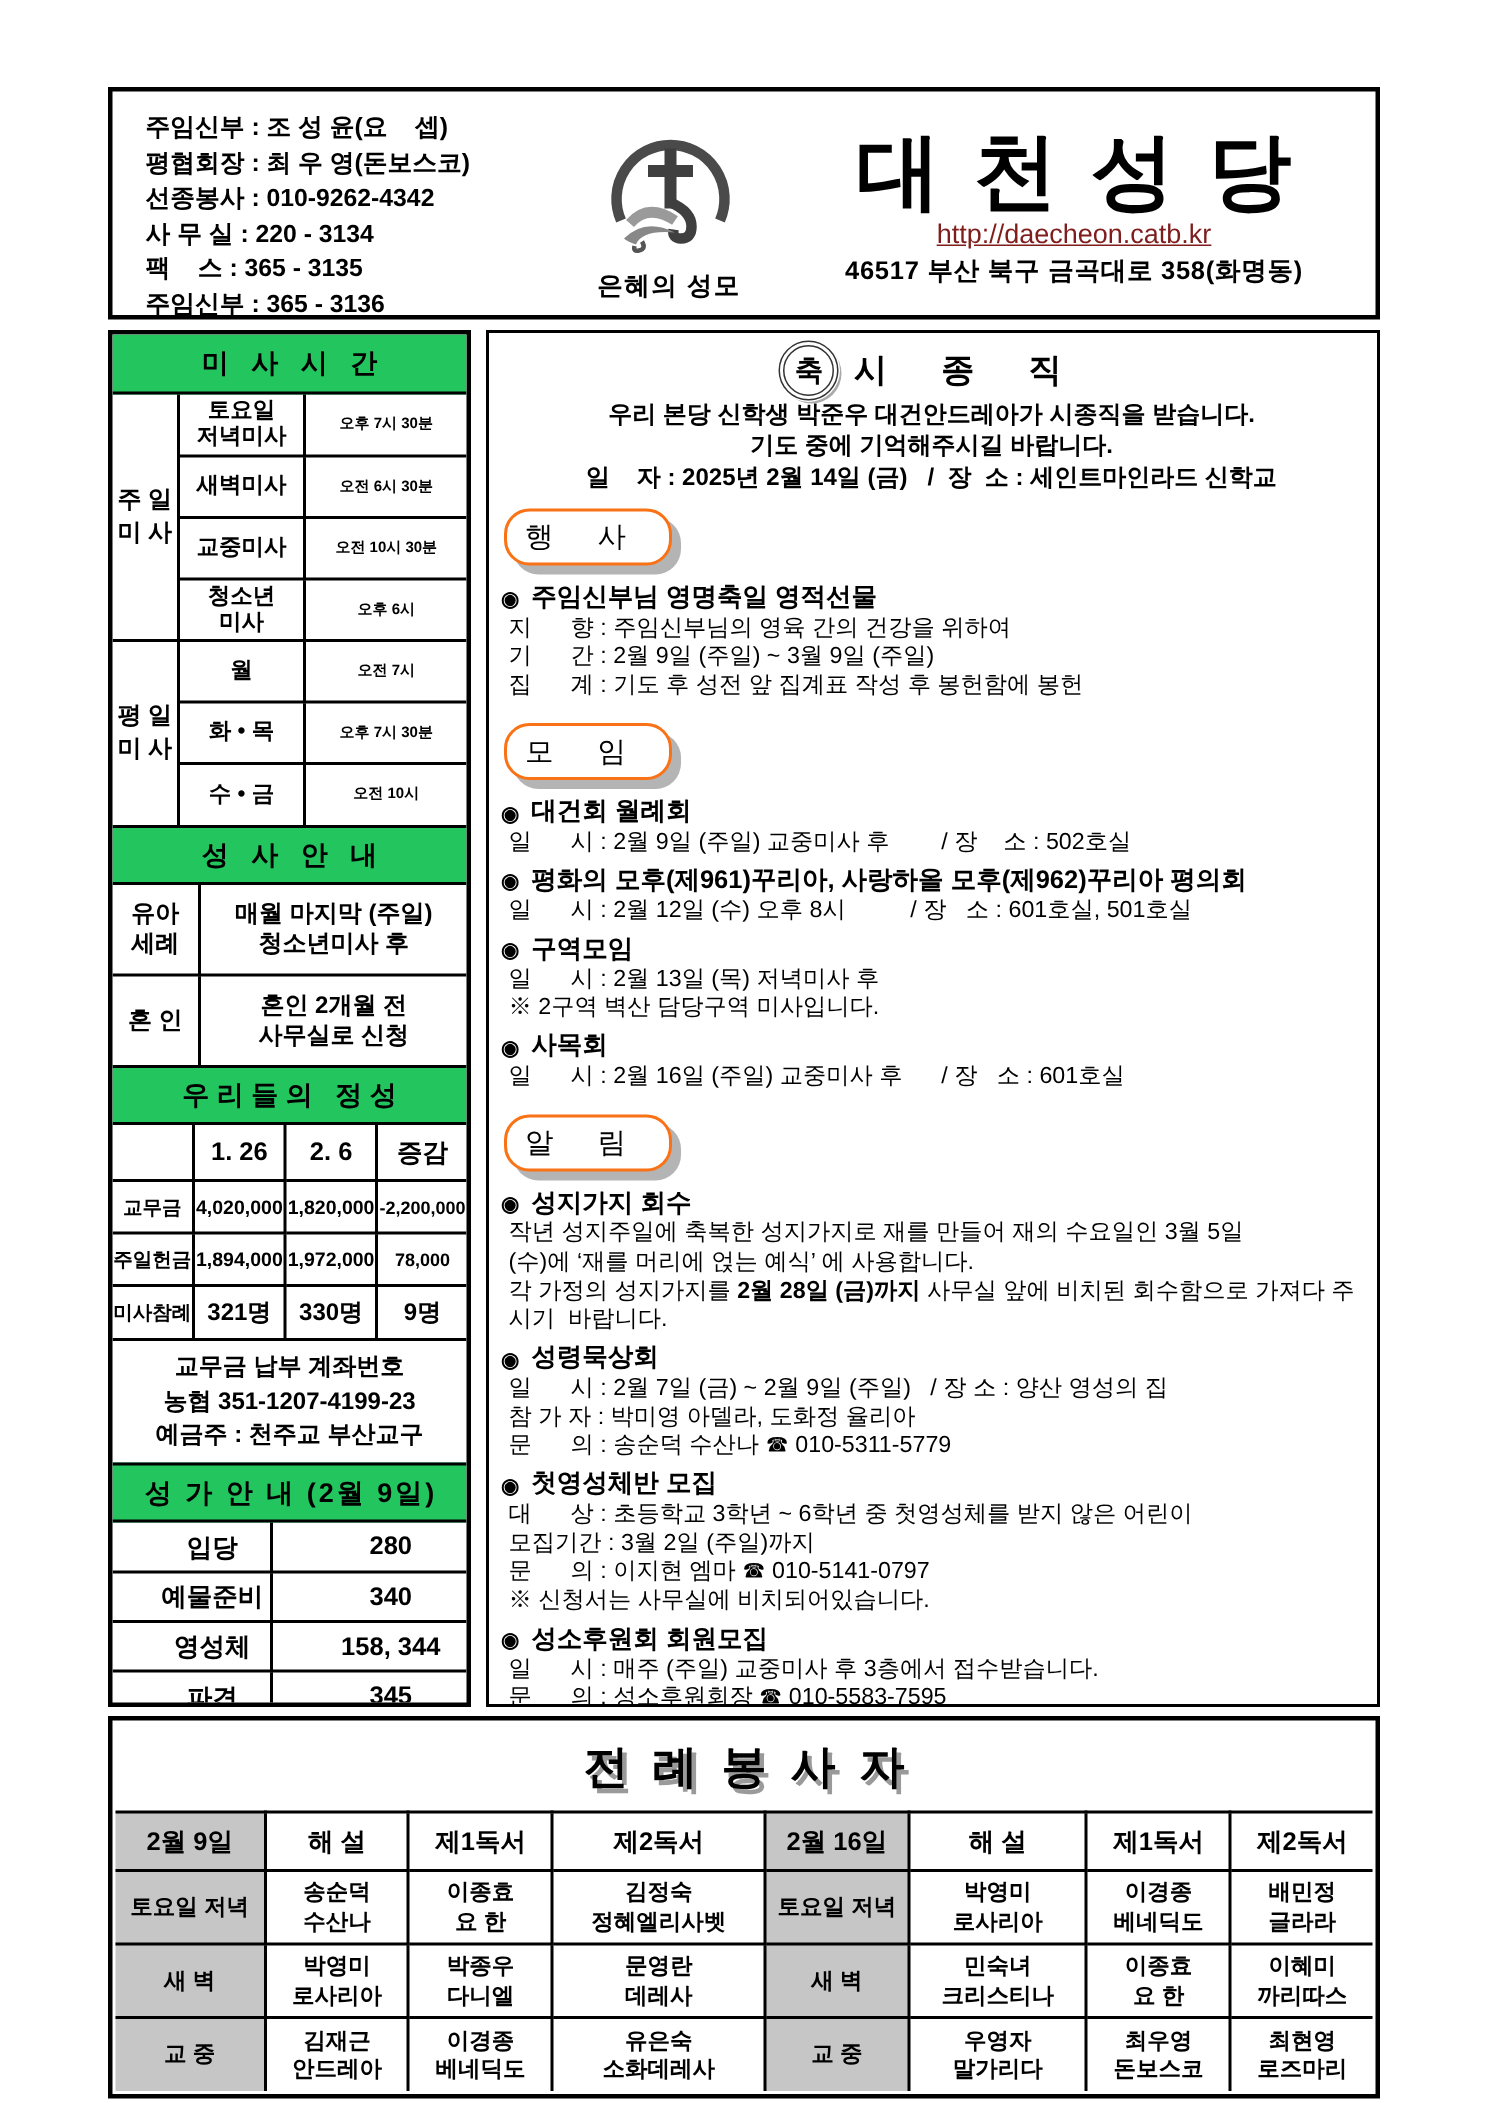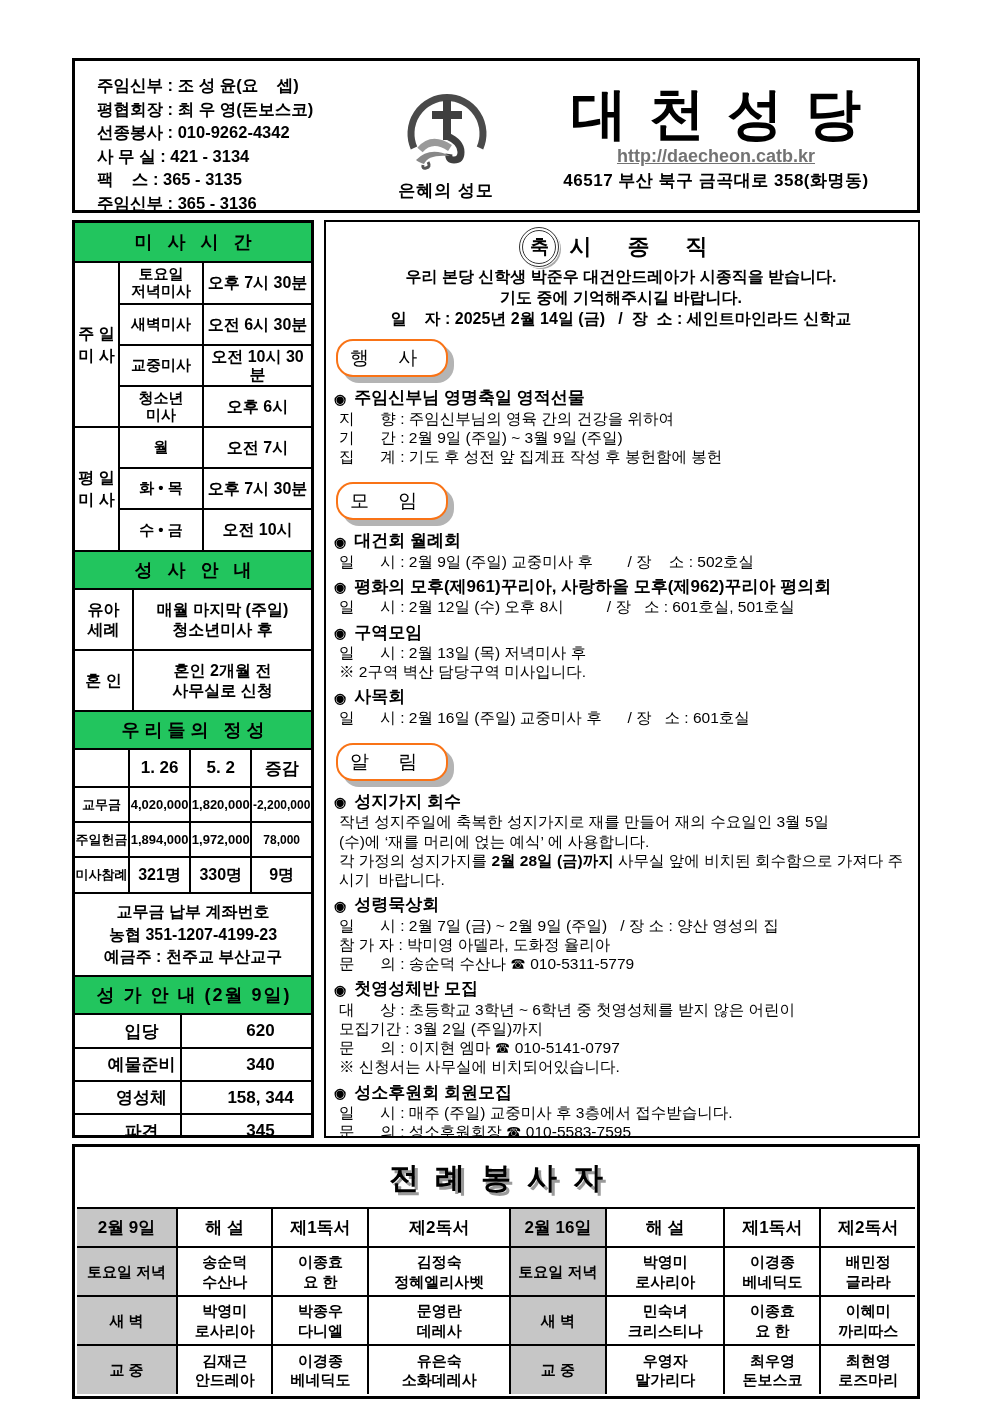--- a/index.html
+++ b/index.html
@@ -16,42 +16,42 @@
   .header-box {
     display: flex; border: 3px solid #000; height: 155px; margin-bottom: 7px;
     align-items: stretch;
   }
   .contacts { width: 302px; padding: 13px 0 0 22px; }
   .contact-line { font-weight: bold; font-size: 16.5px; line-height: 1.43; white-space: pre; }
   .logo-area { width: 138px; display: flex; flex-direction: column; align-items: center; justify-content: flex-end; padding-bottom: 8px; }
   .logo-caption { font-weight: bold; font-size: 17px; margin-top: 1px; letter-spacing: 1px; }
   .title-area { flex: 1; display: flex; flex-direction: column; align-items: center; justify-content: center; padding-top: 6px; }
   .church-name { font-size: 56px; font-weight: bold; letter-spacing: 22px; text-indent: 22px; line-height: 1.05; }
-  .website { color: #737373; font-weight: bold; font-size: 18px; text-decoration: underline; cursor: pointer; margin-top: 2px; }
+  .website { color: #7f1d1d; font-weight: normal; font-size: 18px; text-decoration: underline; cursor: pointer; margin-top: 2px; }
   .address { font-weight: bold; font-size: 17px; margin-top: 2px; letter-spacing: 0.5px; }
 
   
   .middle { display: flex; height: 918px; margin-bottom: 6px; }
   .sidebar { width: 242px; border: 3px solid #000; background: #fff; overflow: hidden; }
   .main-box { flex: 1; border: 2px solid #000; margin-left: 10px; padding: 2px 10px 0 8px; overflow: hidden; }
 
   .side-header {
     background: #22c55e; border-bottom: 2px solid #000;
     height: 40px; display: flex; align-items: center; justify-content: center;
     font-weight: bold; font-size: 18px; letter-spacing: 5px; text-indent: 5px;
   }
   .side-header.topline { border-top: 2px solid #000; }
 
   table { border-collapse: collapse; width: 100%; border-style: hidden; }
   .side-table td { border: 2px solid #000; text-align: center; font-weight: bold; white-space: pre-line; vertical-align: middle; }
 
   .mass-table td { height: 41px; font-size: 15px; line-height: 1.12; }
   .mass-table .group { width: 44px; font-size: 16px; line-height: 1.35; }
   .mass-table .mname { width: 84px; }
-  .mass-table .mtime { font-size: 16px; border-radius: 18px; }
+  .mass-table .mtime { font-size: 10px; border-radius: 18px; }
 
   .sac-table td { height: 60px; font-size: 16px; line-height: 1.25; }
   .sac-table .slabel { width: 58px; }
 
   .off-table td { height: 35px; font-size: 13px; }
   .off-table .ohead td { height: 37px; font-size: 17px; }
   .off-table .olabel { width: 54px; font-size: 13px; }
   .off-table .oc3 { font-size: 12px; }
 
   .account { text-align: center; font-weight: bold; font-size: 16px; line-height: 1.42; padding: 7px 0 6px; }
@@ -99,21 +99,21 @@
 </head>
 <body>
 
 <div class="page">
 
   <div class="header-box">
     <div class="contacts">
       <div class="contact-line">주임신부 : 조 성 윤(요    셉)</div>
       <div class="contact-line">평협회장 : 최 우 영(돈보스코)</div>
       <div class="contact-line">선종봉사 : 010-9262-4342</div>
-      <div class="contact-line">사 무 실 : 421 - 3134</div>
+      <div class="contact-line">사 무 실 : 220 - 3134</div>
       <div class="contact-line">팩    스 : 365 - 3135</div>
       <div class="contact-line">주임신부 : 365 - 3136</div>
     </div>
     <div class="logo-area">
       <span>
         <svg width="96" height="88" viewBox="0 0 96 88">
           <path d="M 16 62 A 36 36 0 1 1 82 62" fill="none" stroke="#4a4a4a" stroke-width="7"></path>
           <rect x="45" y="14" width="8" height="40" fill="#3f3f3f"></rect>
           <rect x="34" y="25" width="30" height="8" fill="#3f3f3f"></rect>
           <path d="M 49 50 q 14 6 14 16 q 0 8 -7 8 q -6 0 -5 -6" fill="none" stroke="#3f3f3f" stroke-width="7"></path>
@@ -191,21 +191,21 @@
           </tr>
         </tbody>
       </table>
 
       <div class="side-header topline">우리들의 정성</div>
       <table class="side-table off-table">
         <tbody>
           <tr class="ohead">
             <td class="olabel"></td>
             <td>1. 26</td>
-            <td>5. 2</td>
+            <td>2. 6</td>
             <td>증감</td>
           </tr>
           <tr>
             <td class="olabel">교무금</td>
             <td>4,020,000</td>
             <td>1,820,000</td>
             <td class="oc3">-2,200,000</td>
           </tr>
           <tr>
             <td class="olabel">주일헌금</td>
@@ -226,21 +226,21 @@
         <div>교무금 납부 계좌번호</div>
         <div>농협 351-1207-4199-23</div>
         <div>예금주 : 천주교 부산교구</div>
       </div>
 
       <div class="side-header topline" style="letter-spacing:2px; text-indent:2px;">성 가 안 내 (2월 9일)</div>
       <table class="side-table hymn-table">
         <tbody>
           <tr>
             <td class="hlabel">입당</td>
-            <td>620</td>
+            <td>280</td>
           </tr>
           <tr>
             <td class="hlabel">예물준비</td>
             <td>340</td>
           </tr>
           <tr>
             <td class="hlabel">영성체</td>
             <td>158, 344</td>
           </tr>
           <tr>

